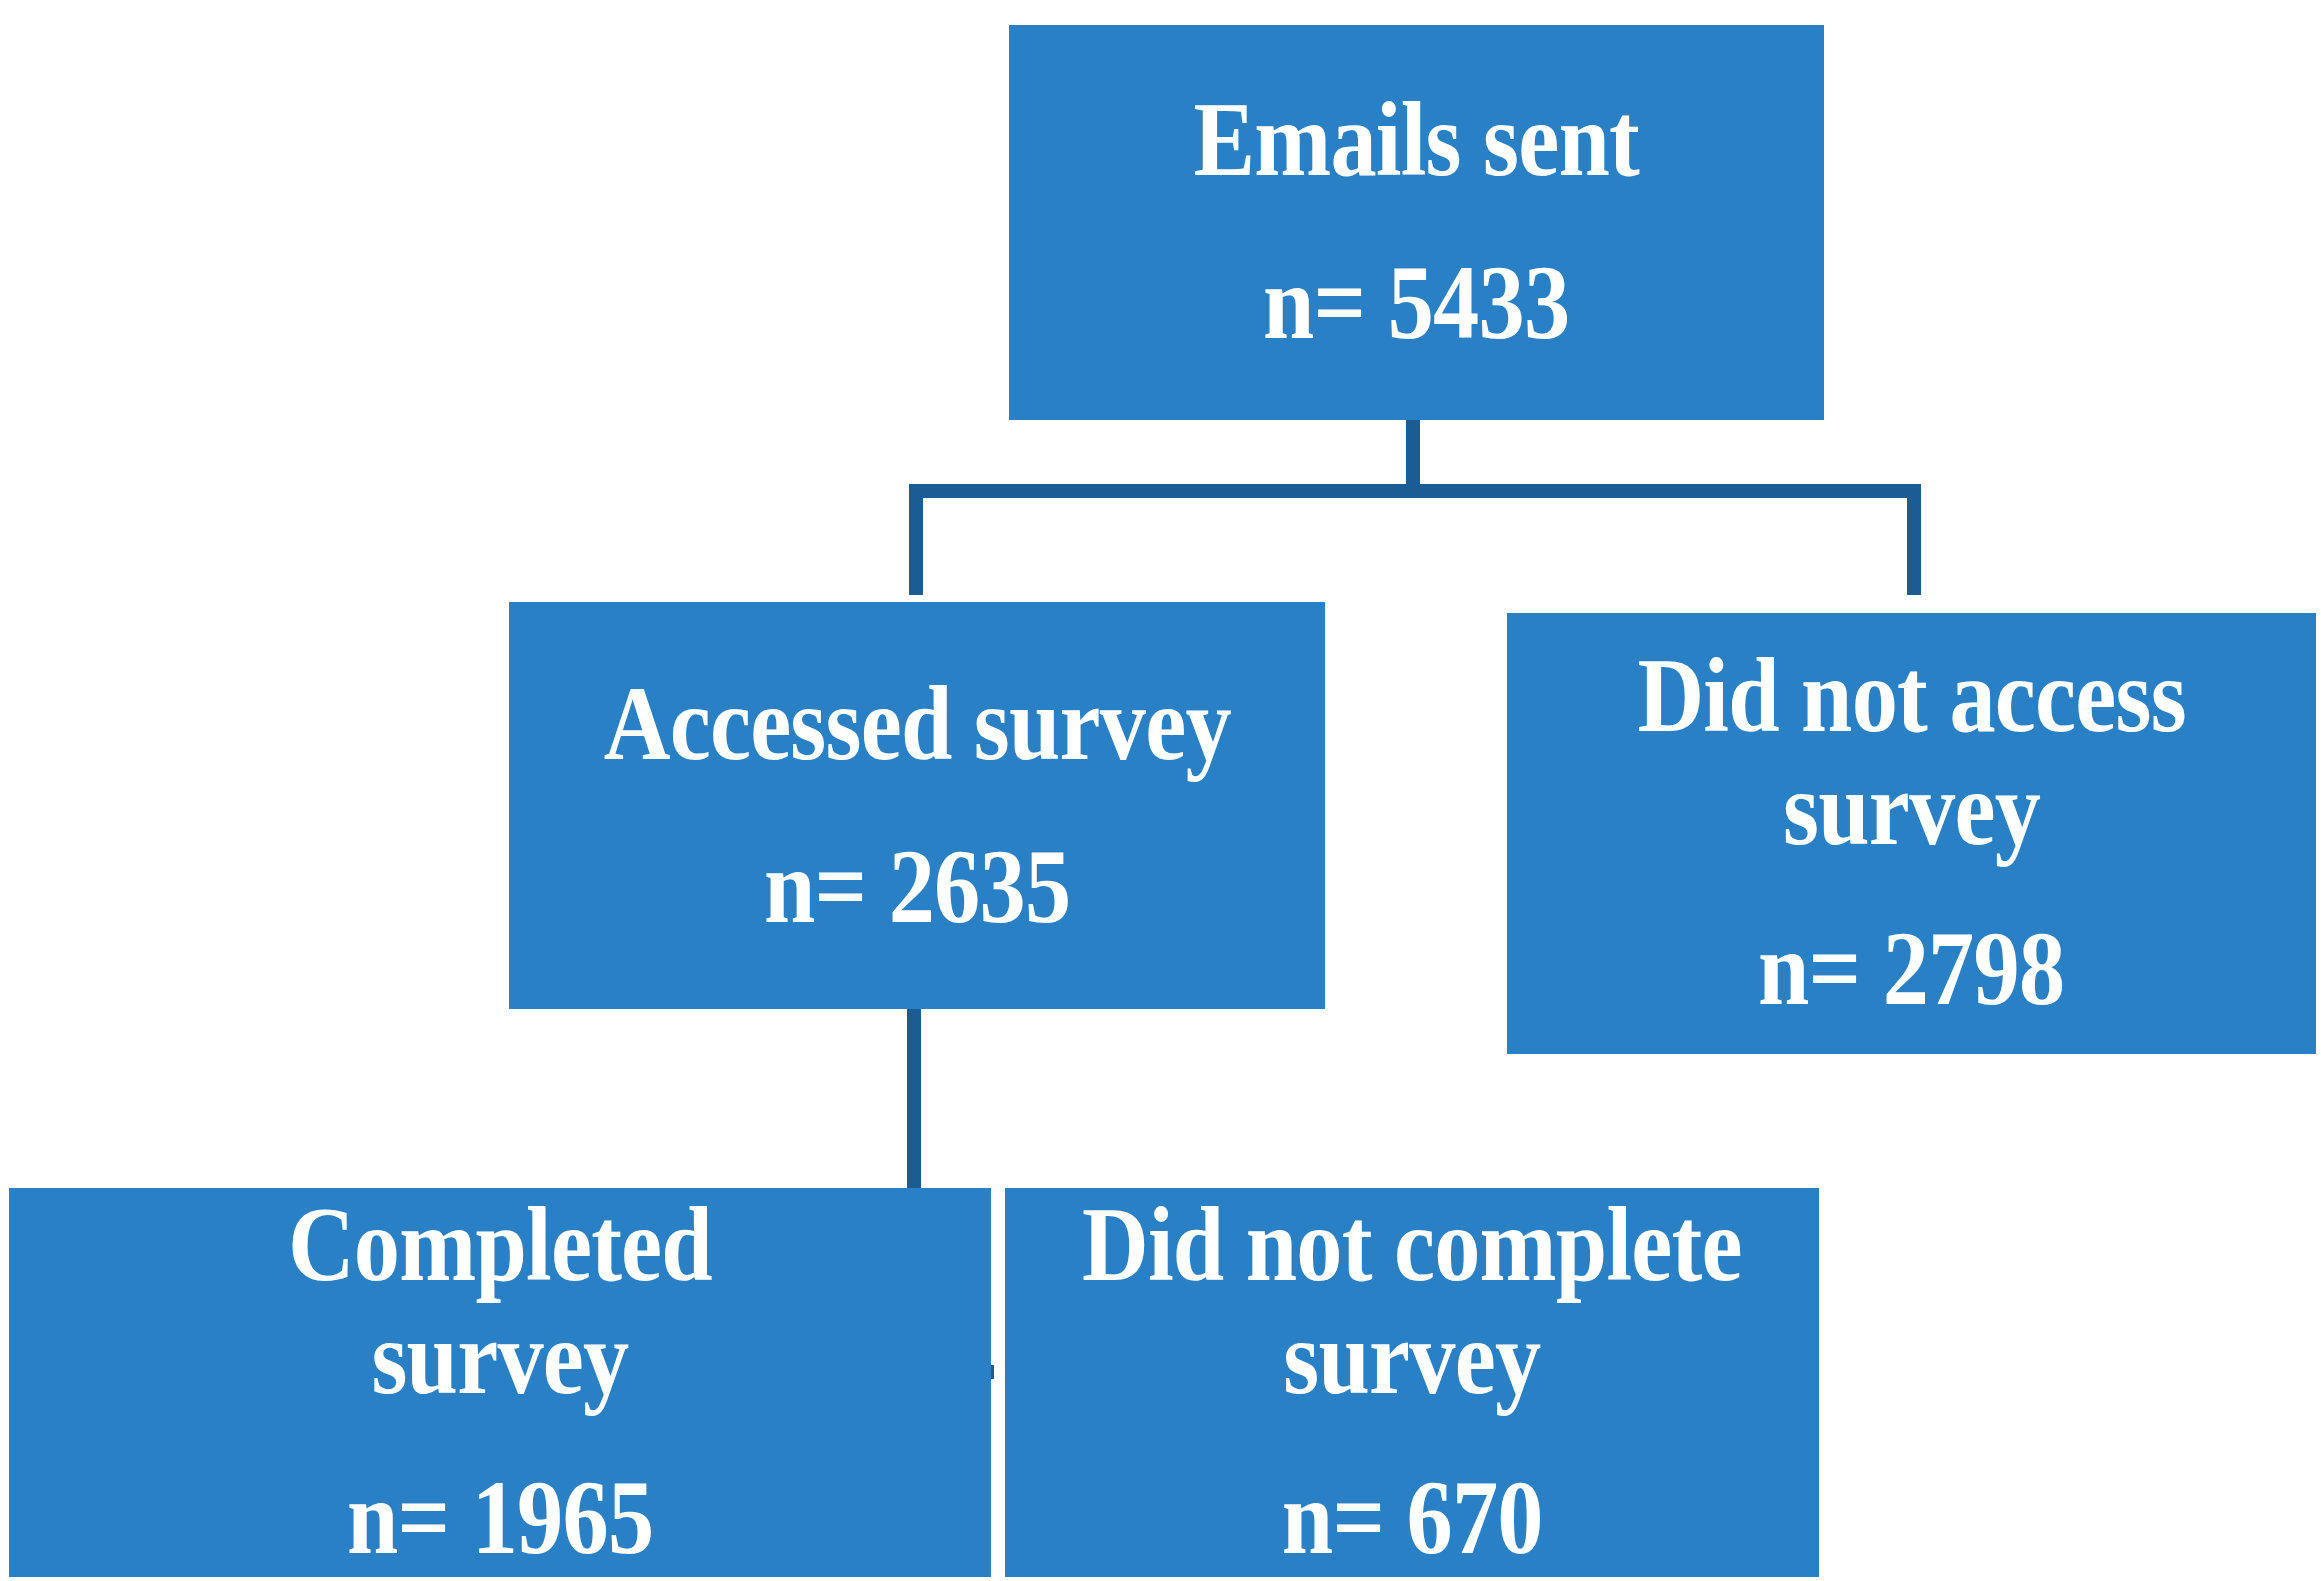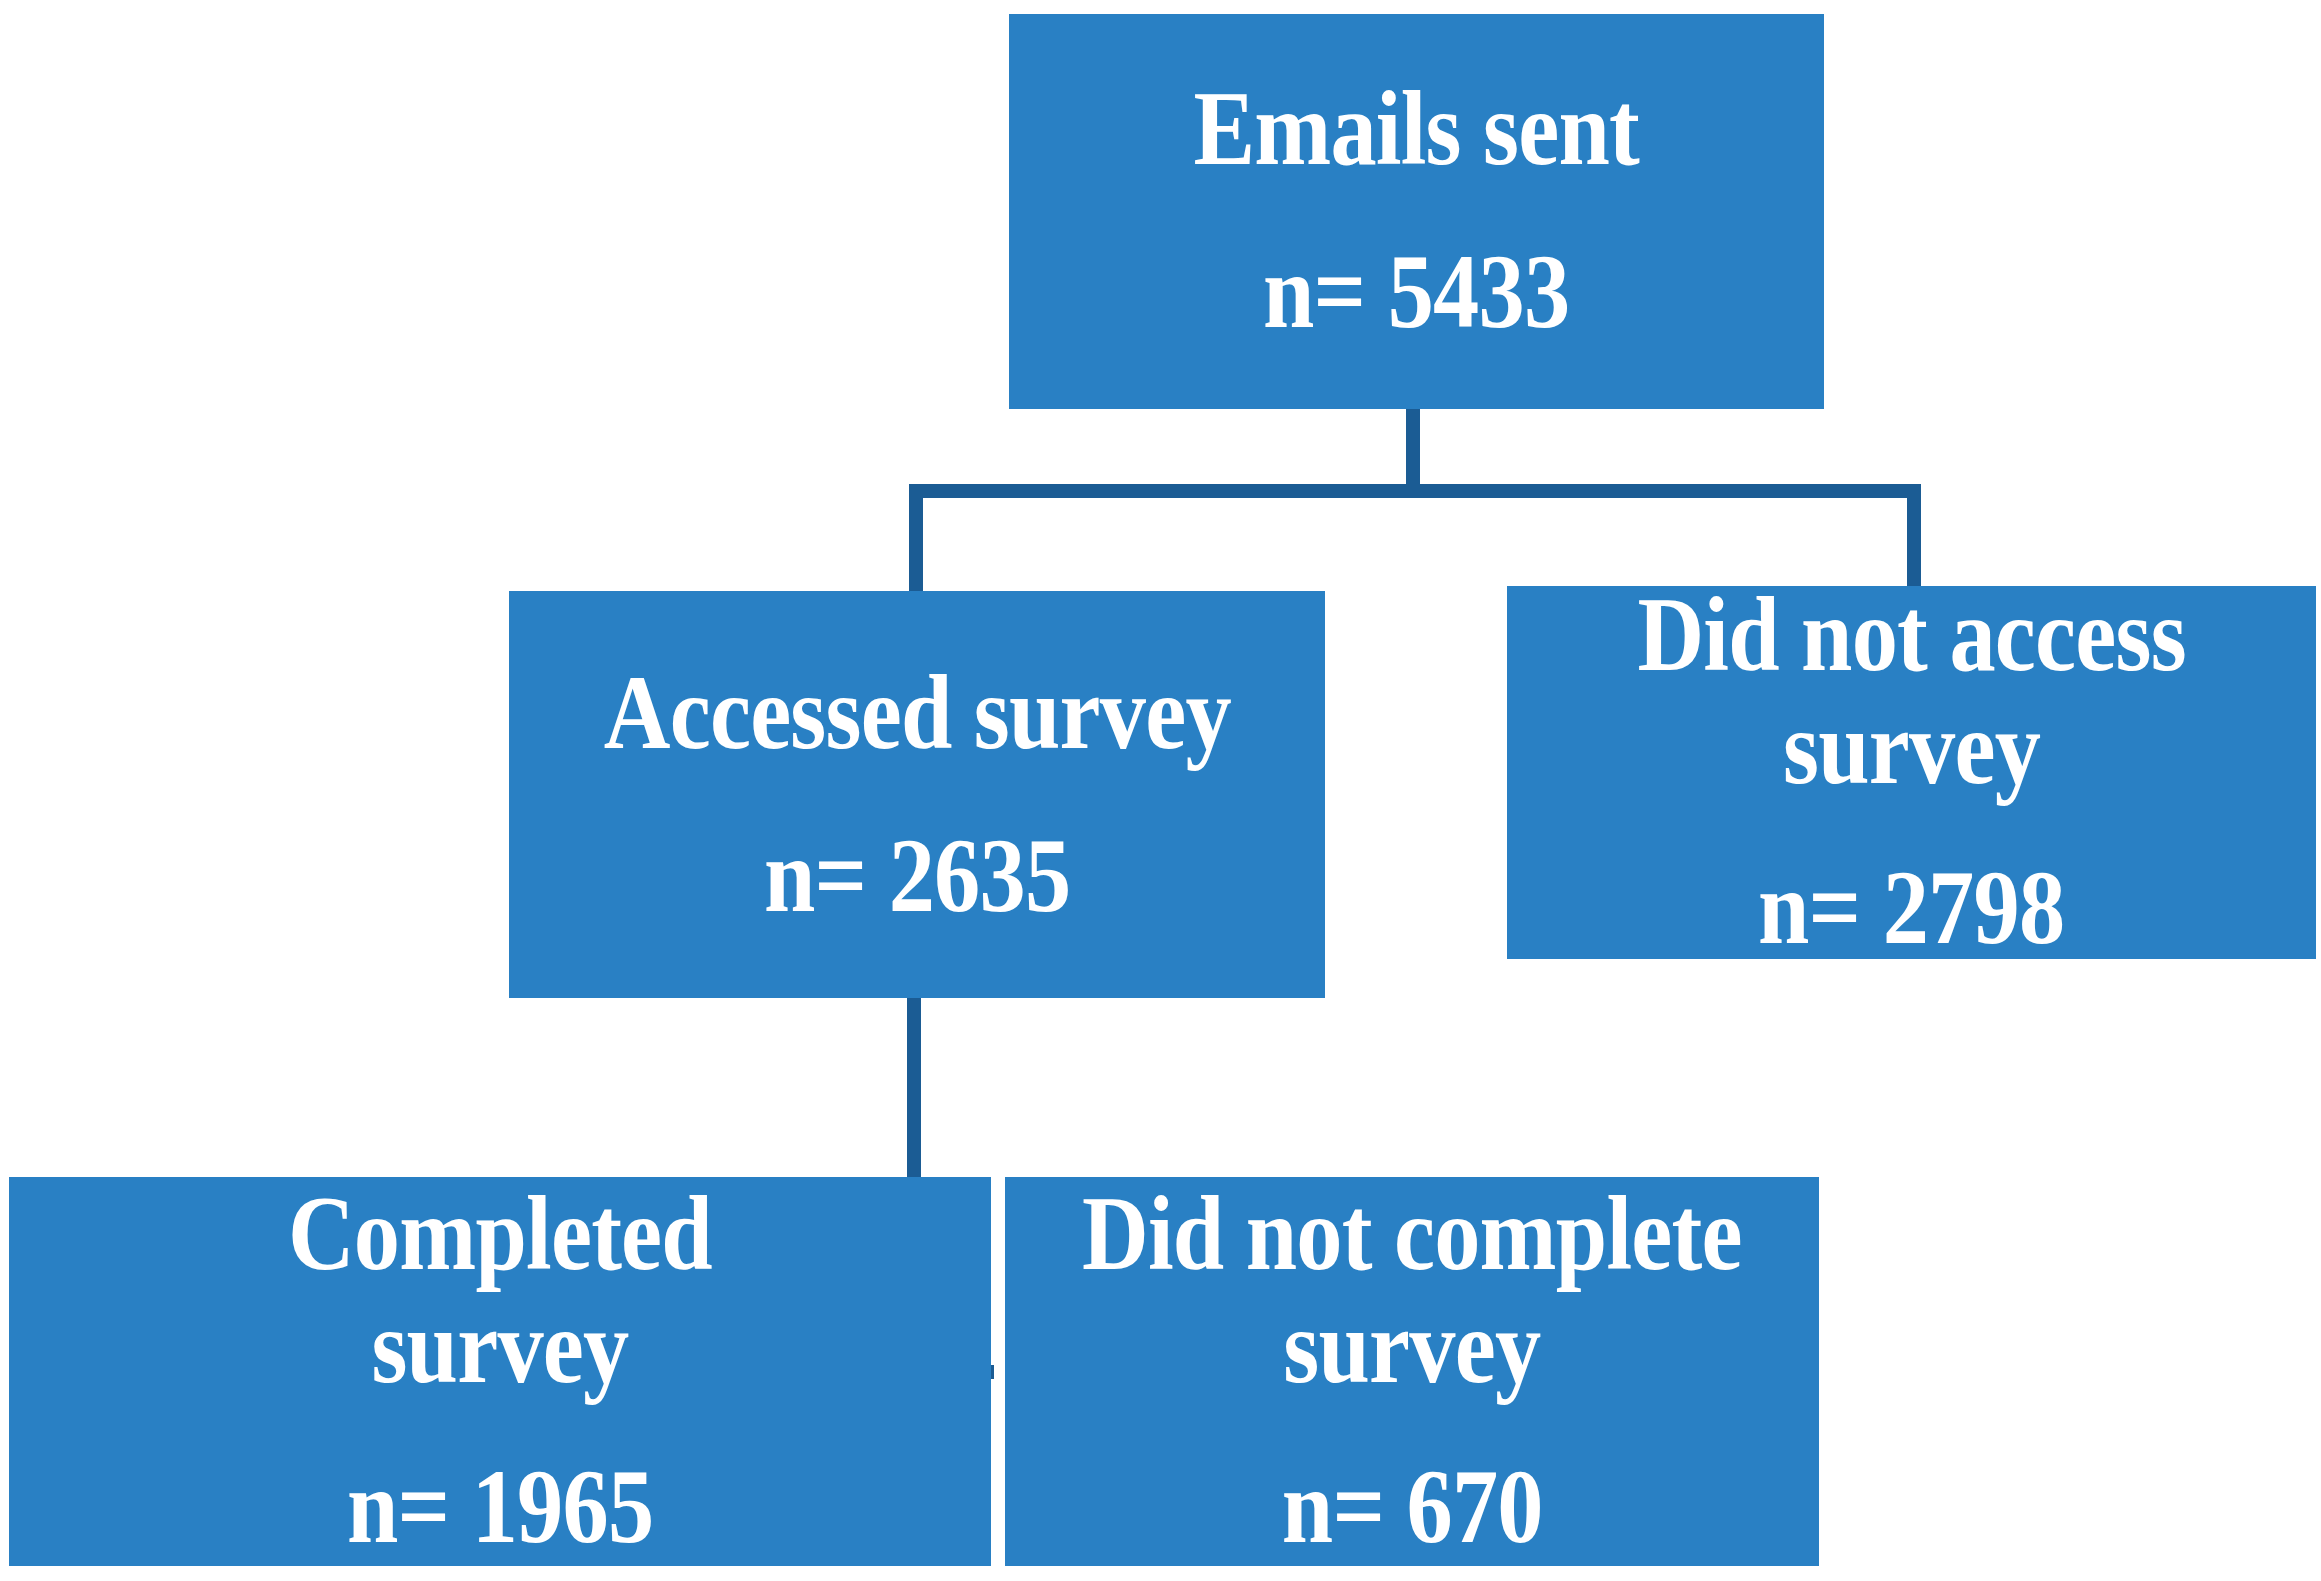--- a/index.html
+++ b/index.html
@@ -28,40 +28,41 @@
     display: flex;
     flex-direction: column;
     align-items: center;
     justify-content: center;
     text-align: center;
     font-family: "Liberation Serif", serif;
     font-weight: bold;
     line-height: 1.13;
     letter-spacing: -0.9px;
     z-index: 3;
+    margin-top: 11px;
     -webkit-font-smoothing: antialiased;
   }
   .node .label {
     display: block;
     font-size: 105px;
     transform: scaleX(0.88);
     white-space: pre-line;
   }
   .node .count {
     display: block;
     font-size: 105px;
     transform: scaleX(0.88);
     margin-top: 0.42em;
     white-space: nowrap;
   }
 
   
   #node-emails-sent       { left: 1009px; top: 13.6px;   width: 815px;  height: 395px; }
   #node-accessed-survey   { left: 509px;  top: 591px;  width: 816px;  height: 407px; }
-  #node-not-accessed      { left: 1507px; top: 586px;  width: 809px;  height: 373px; }
+  #node-not-accessed      { left: 1507px; top: 602px;  width: 809px;  height: 441px; }
   #node-completed         { left: 9px;   top: 1177px; width: 982px;  height: 389px; }
   #node-not-completed     { left: 1005px; top: 1177px; width: 814px;  height: 389px; }
 
   
   #node-not-accessed .label,
   #node-completed .label,
   #node-not-completed .label { line-height: 1.08; }
 
   
   .conn {

